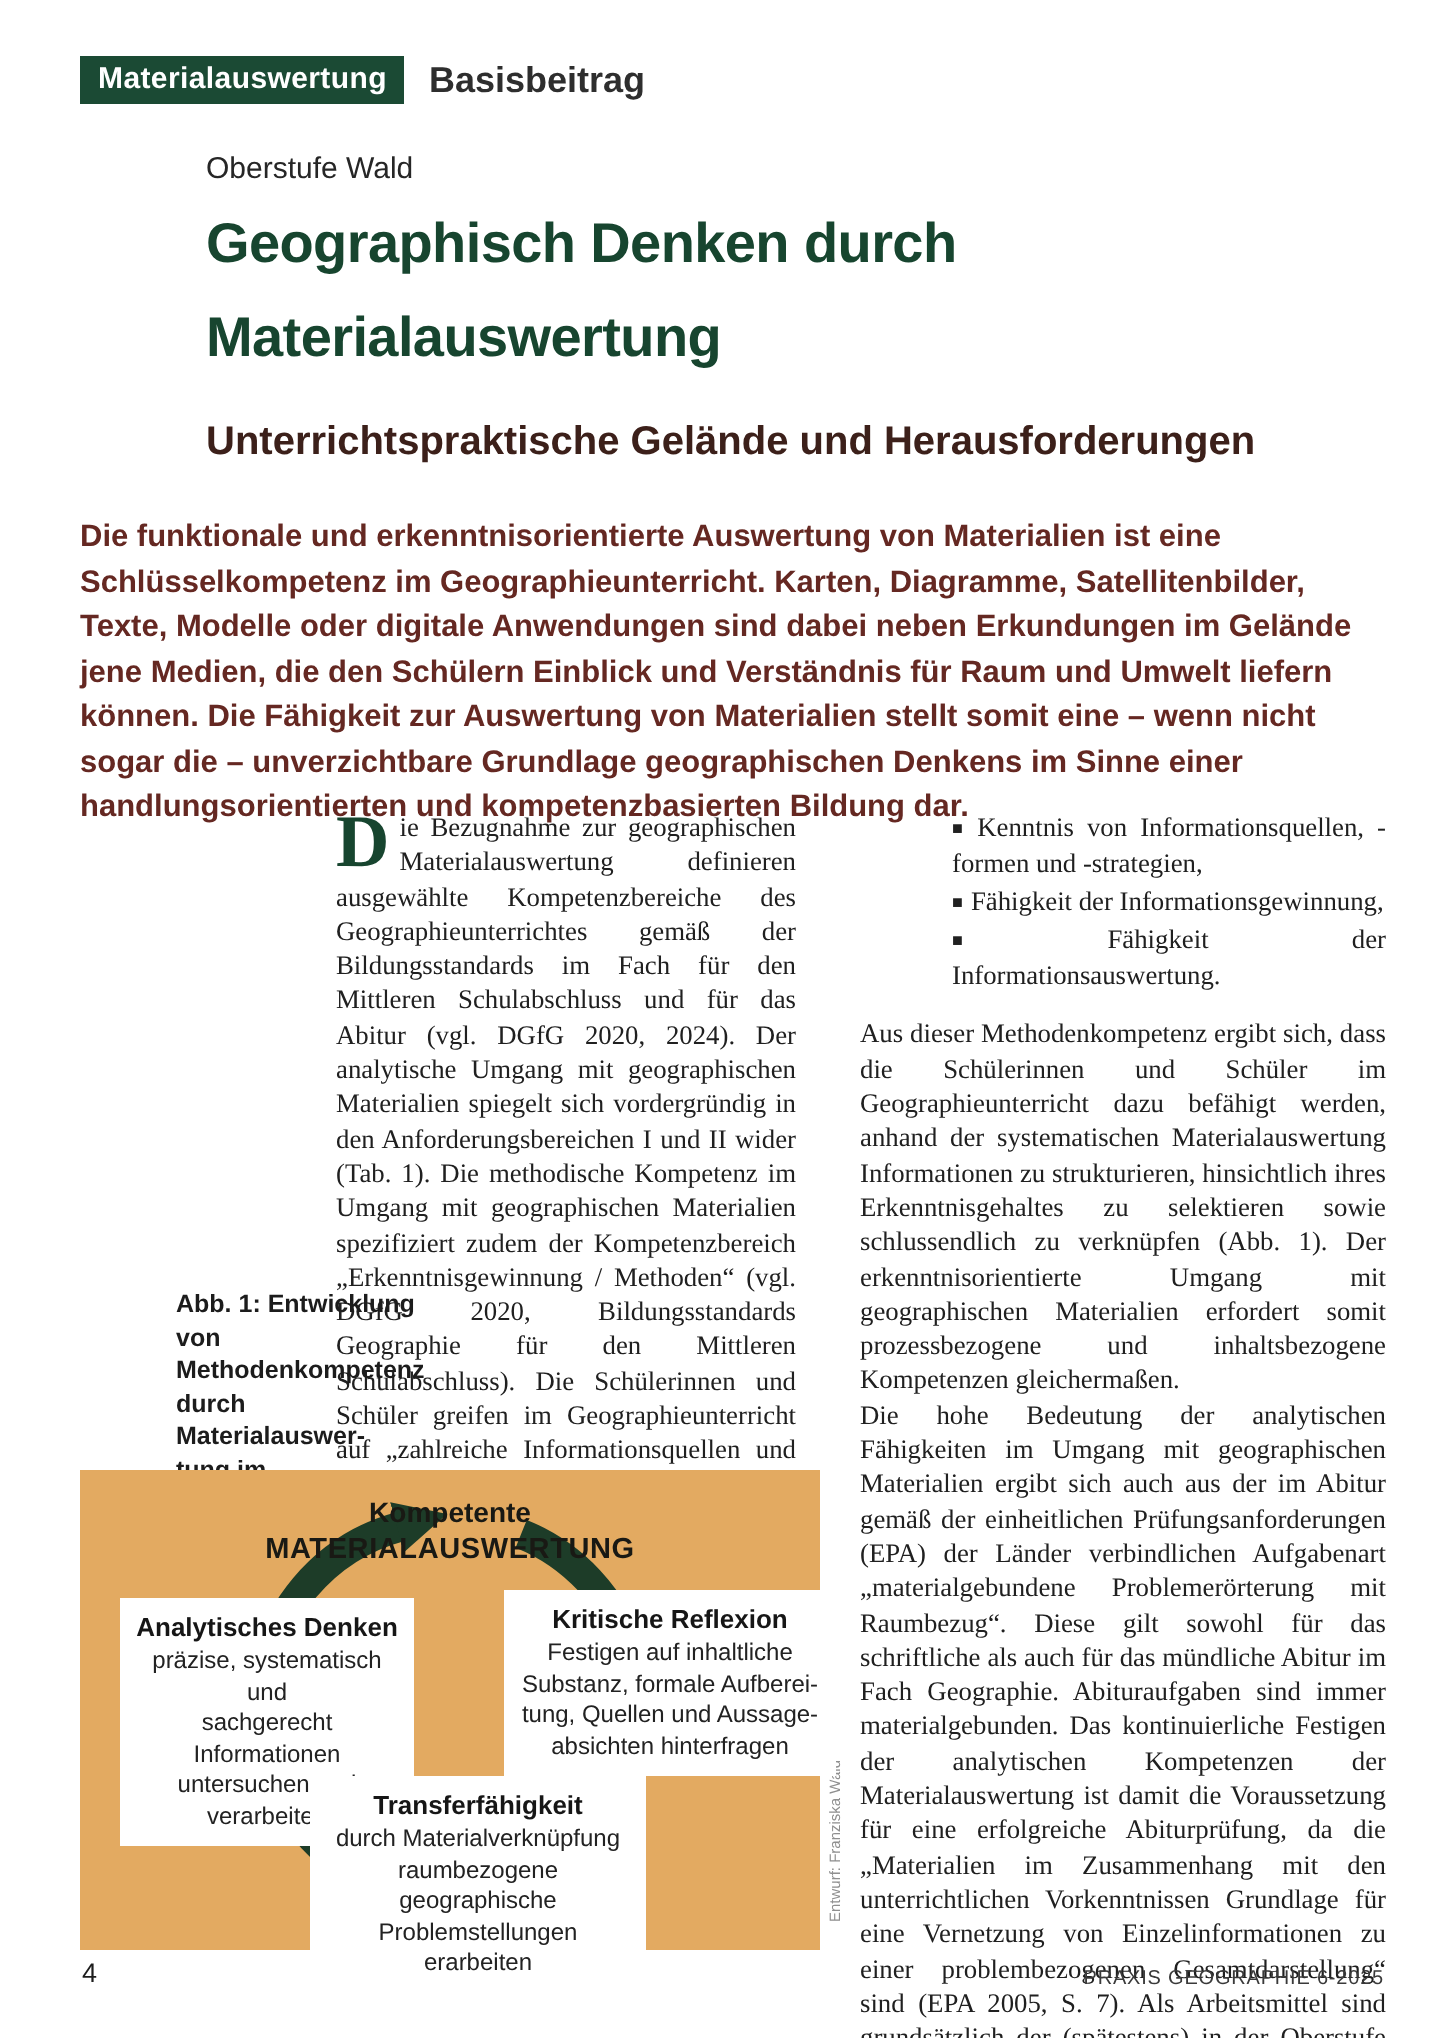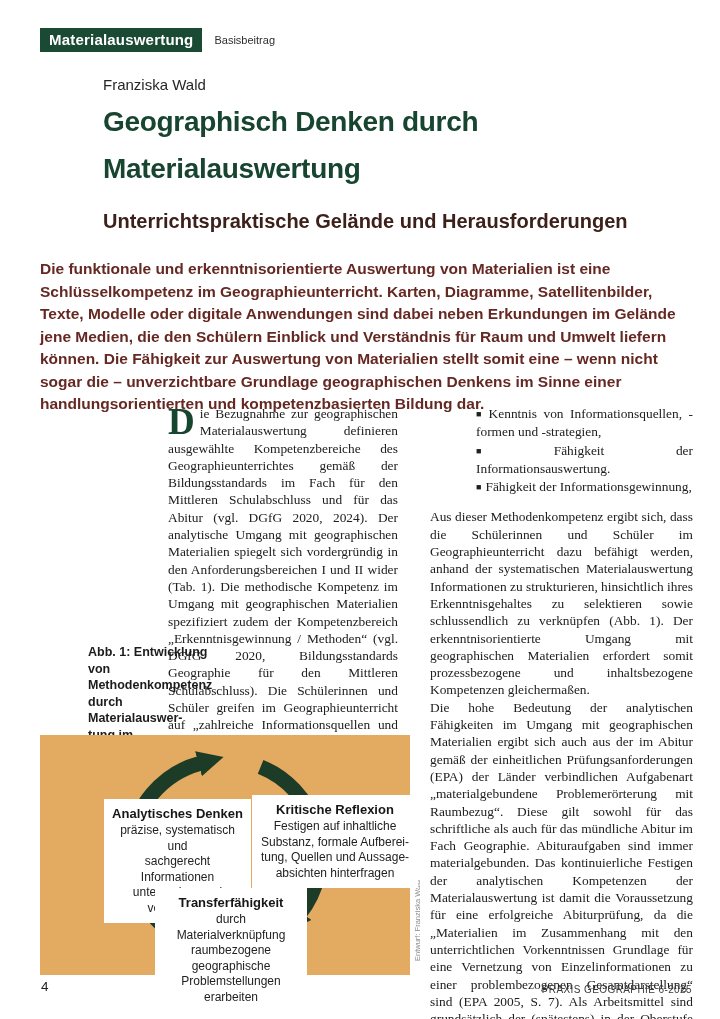--- a/index.html
+++ b/index.html
@@ -8,21 +8,21 @@
     position:relative; width:720px; height:1019px; margin:0 auto;
     background:#ffffff; overflow:hidden;
     font-family:"Liberation Sans", sans-serif; color:#222;
   }
   
   .kicker-row { position:absolute; left:40px; top:28px; display:flex; align-items:center; gap:12px; }
   .badge {
     background:#1b4a34; color:#ffffff; font-weight:700; font-size:15px;
     padding:3px 9px 4px 9px; letter-spacing:0.2px;
   }
-  .category { font-weight:400; font-size:11px; color:#2e2e2e; }
+  .category { font-weight:700; font-size:18px; color:#2e2e2e; }
   
   .author { position:absolute; left:103px; top:76px; font-size:15px; color:#262626; }
   .title {
     position:absolute; left:103px; top:98px; width:600px;
     color:#17452f; font-weight:700; font-size:28px; line-height:47px; letter-spacing:-0.3px;
   }
   .subtitle {
     position:absolute; left:103px; top:210px; width:600px;
     font-weight:700; font-size:20px; color:#3c201a;
   }
@@ -65,23 +65,23 @@
     color:#191914; line-height:19px; z-index:2;
   }
   .diag-title .t1 { font-weight:700; font-size:14px; }
   .diag-title .t2 { font-weight:700; font-size:14.5px; letter-spacing:0.3px; }
   .node {
     position:absolute; background:#ffffff; z-index:3; text-align:center;
     padding:7px 6px; color:#222;
   }
   .node .n-title { font-weight:700; font-size:13px; margin-bottom:2px; color:#161616; }
   .node .n-text  { font-size:12px; line-height:15.5px; white-space:pre-line; }
-  .node-left   { left:20px;  top:64px;  width:147px;margin-left:44px; }
+  .node-left   { left:20px;  top:64px;  width:147px; }
   .node-right  { left:212px; top:60px;  width:166px; }
-  .node-bottom { left:115px; top:153px; width:152px; }
+  .node-bottom { left:115px; top:153px; width:168px; }
   .credit {
     position:absolute; left:413px; top:961px; transform:rotate(-90deg);
     transform-origin:0 0; font-size:7.5px; color:#8f8f8f; white-space:nowrap;
   }
   
   .page-number { position:absolute; left:41px; top:979px; font-size:13.5px; color:#1d1d1d; }
   .journal {
     position:absolute; right:28px; top:984px; font-size:10px; letter-spacing:0.4px;
     color:#3a3a3a;
   }
@@ -89,35 +89,35 @@
 </head>
 <body>
 
 <div class="page">
 
   <div class="kicker-row">
     <span class="badge">Materialauswertung</span>
     <span class="category">Basisbeitrag</span>
   </div>
 
-  <div class="author">Franziska Wald</div>
+  <div class="author">Oberstufe Wald</div>
   <h1 class="title"><span>Geographisch Denken durch</span><br><span>Materialauswertung</span></h1>
   <div class="subtitle">Unterrichtspraktische Gelände und Herausforderungen</div>
 
   <p class="lead">Die funktionale und erkenntnisorientierte Auswertung von Materialien ist eine Schlüsselkompetenz im Geographieunterricht. Karten, Diagramme, Satellitenbilder, Texte, Modelle oder digitale Anwendungen sind dabei neben Erkundungen im Gelände jene Medien, die den Schülern Einblick und Verständnis für Raum und Umwelt liefern können. Die Fähigkeit zur Auswertung von Materialien stellt somit eine – wenn nicht sogar die – unverzichtbare Grundlage geographischen Denkens im Sinne einer handlungsorientierten und kompetenzbasierten Bildung dar.</p>
 
   <div class="col-left serif">
     <p><span class="dropcap">D</span><span>ie Bezugnahme zur geographischen Materialauswertung definieren ausgewählte Kompetenzbereiche des Geographieunterrichtes gemäß der Bildungsstandards im Fach für den Mittleren Schulabschluss und für das Abitur (vgl. DGfG 2020, 2024). Der analytische Umgang mit geographischen Materialien spiegelt sich vordergründig in den Anforderungsbereichen I und II wider (Tab. 1). Die methodische Kompetenz im Umgang mit geographischen Materialien spezifiziert zudem der Kompetenzbereich „Erkenntnisgewinnung / Methoden“ (vgl. DGfG 2020, Bildungsstandards Geographie für den Mittleren Schulabschluss). Die Schülerinnen und Schüler greifen im Geographieunterricht auf „zahlreiche Informationsquellen und Informationsformen (zurück)“ (S. 18 f.), aus denen sie relevante Informationen gewinnen können, um geographische Problemfragen zu bearbeiten. Die Bildungsstandards für den Mittleren Schulabschluss weisen diesbezüglich drei Teilfähigkeiten aus:</span></p>
   </div>
 
   <div class="col-right serif">
     <div class="bullets">
       <div class="bullet-item"><span class="b">■</span><span>Kenntnis von Informationsquellen, -formen und -strategien,</span></div>
+      <div class="bullet-item"><span class="b">■</span><span>Fähigkeit der Informationsgewinnung,</span></div>
       <div class="bullet-item"><span class="b">■</span><span>Fähigkeit der Informationsauswertung.</span></div>
-      <div class="bullet-item"><span class="b">■</span><span>Fähigkeit der Informationsgewinnung,</span></div>
     </div>
     <p class="para1">Aus dieser Methodenkompetenz ergibt sich, dass die Schülerinnen und Schüler im Geographieunterricht dazu befähigt werden, anhand der systematischen Materialauswertung Informationen zu strukturieren, hinsichtlich ihres Erkenntnisgehaltes zu selektieren sowie schlussendlich zu verknüpfen (Abb. 1). Der erkenntnisorientierte Umgang mit geographischen Materialien erfordert somit prozessbezogene und inhaltsbezogene Kompetenzen gleichermaßen.</p>
     <p>Die hohe Bedeutung der analytischen Fähigkeiten im Umgang mit geographischen Materialien ergibt sich auch aus der im Abitur gemäß der einheitlichen Prüfungsanforderungen (EPA) der Länder verbindlichen Aufgabenart „materialgebundene Problemerörterung mit Raumbezug“. Diese gilt sowohl für das schriftliche als auch für das mündliche Abitur im Fach Geographie. Abituraufgaben sind immer materialgebunden. Das kontinuierliche Festigen der analytischen Kompetenzen der Materialauswertung ist damit die Voraussetzung für eine erfolgreiche Abiturprüfung, da die „Materialien im Zusammenhang mit den unterrichtlichen Vorkenntnissen Grundlage für eine Vernetzung von Einzelinformationen zu einer problembezogenen Gesamtdarstellung“ sind (EPA 2005, S. 7). Als Arbeitsmittel sind grundsätzlich der (spätestens) in der Oberstufe eingeführte Atlas und das vorgelegte Material in die Aufgabenlösung einzubeziehen (ebd. S. 8). Die Anforderun-</p>
   </div>
 
   <div class="fig-caption">Abb. 1: Entwicklung von
 Methodenkompetenz
 durch Materialauswer-
 tung im Geographie-
 unterricht</div>
@@ -128,20 +128,24 @@
         <marker id="arrowhead" orient="auto" markerUnits="userSpaceOnUse" markerWidth="30" markerHeight="30" refX="2" refY="15">
           <path d="M0,2 L26,15 L0,28 Z" fill="#1d3c28"></path>
         </marker>
       </defs>
       <g stroke="#1d3c28" stroke-width="15" fill="none">
         <path d="M 90.4 111.7 A 95 95 0 0 1 160.4 28.2" marker-end="url(#arrowhead)"></path>
         <path d="M 220.6 31.9 A 95 95 0 0 1 259.9 178.5" marker-end="url(#arrowhead)"></path>
         <path d="M 176.7 214.6 A 95 95 0 0 1 92.9 136.2" marker-end="url(#arrowhead)"></path>
       </g>
     </svg>
+    <div class="diag-title">
+      <div class="t1">Kompetente</div>
+      <div class="t2">MATERIALAUSWERTUNG</div>
+    </div>
     <div class="node node-left">
       <div class="n-title">Analytisches Denken</div>
       <div class="n-text">präzise, systematisch und
 sachgerecht Informationen
 untersuchen und verarbeiten</div>
     </div>
     <div class="node node-right">
       <div class="n-title">Kritische Reflexion</div>
       <div class="n-text">Festigen auf inhaltliche
 Substanz, formale Aufberei-

